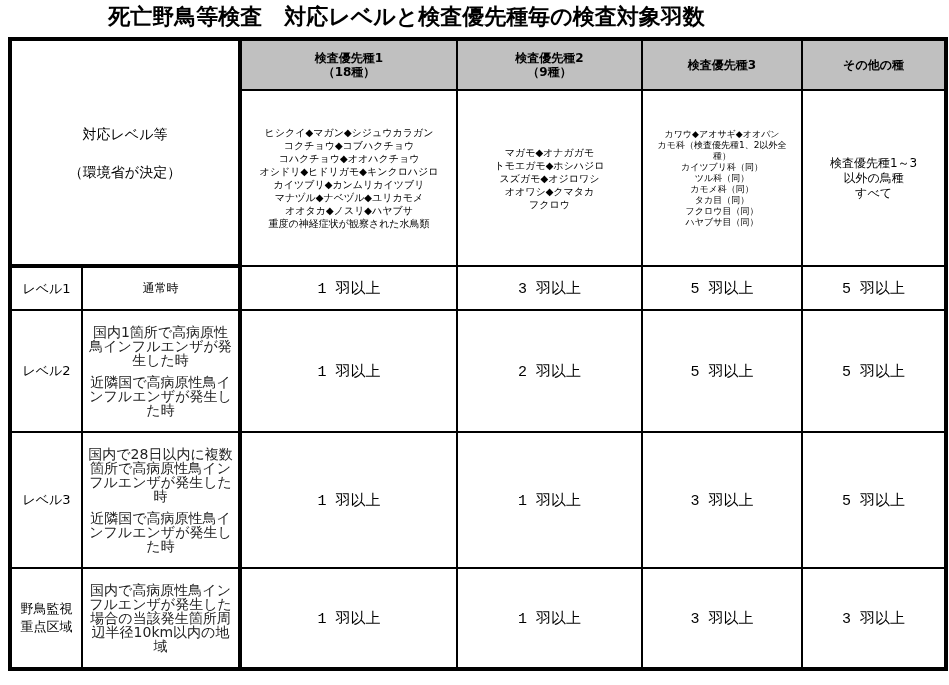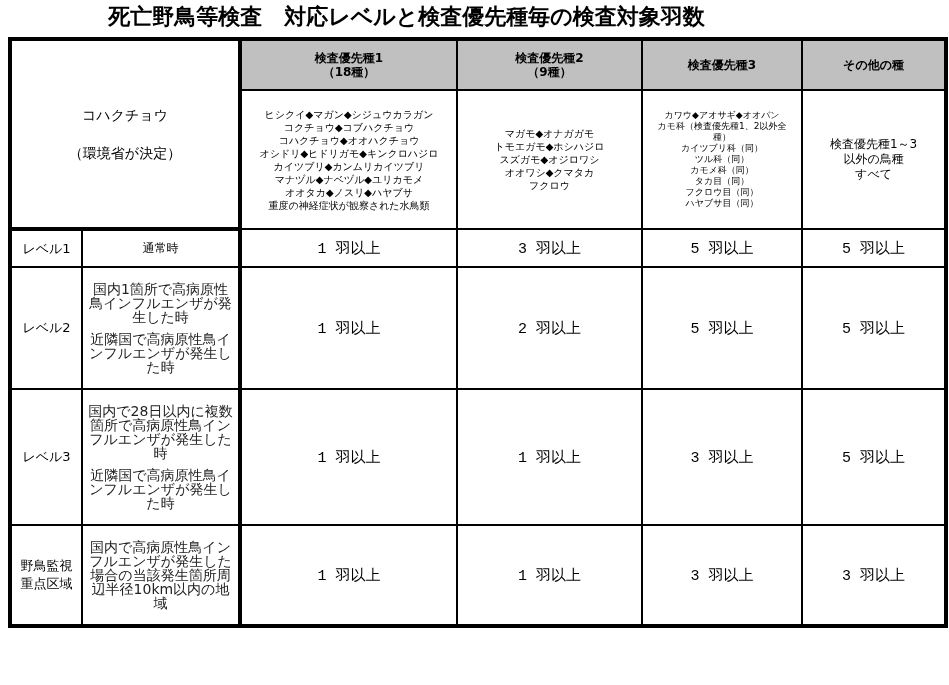--- a/index.html
+++ b/index.html
@@ -49,40 +49,40 @@
     <col style="width:158px">
     <col style="width:217px">
     <col style="width:185px">
     <col style="width:160px">
     <col style="width:144px">
   </colgroup>
 
   <tbody>
       <tr style="height:51px">
     <td colspan="2" rowspan="2" class="hdr-left thick-right" style="border-bottom:4px solid #000;">
-      <div>コハクチョウ</div>
+      <div>対応レベル等</div>
       <div>（環境省が決定）</div>
     </td>
     <td class="hdr">
       <div>検査優先種1</div>
       <div>（18種）</div>
     </td>
     <td class="hdr">
       <div>検査優先種2</div>
       <div>（9種）</div>
     </td>
     <td class="hdr">
       <div>検査優先種3</div>
     </td>
     <td class="hdr">
       <div>その他の種</div>
     </td>
   </tr>
 
-  <tr style="height:139px" class="thick-bottom">
+  <tr style="height:176px" class="thick-bottom">
     <td class="species">
       <div>ヒシクイ◆マガン◆シジュウカラガン</div>
       <div>コクチョウ◆コブハクチョウ</div>
       <div>コハクチョウ◆オオハクチョウ</div>
       <div>オシドリ◆ヒドリガモ◆キンクロハジロ</div>
       <div>カイツブリ◆カンムリカイツブリ</div>
       <div>マナヅル◆ナベヅル◆ユリカモメ</div>
       <div>オオタカ◆ノスリ◆ハヤブサ</div>
       <div>重度の神経症状が観察された水鳥類</div>
     </td>
@@ -104,21 +104,21 @@
       <div>フクロウ目（同）</div>
       <div>ハヤブサ目（同）</div>
     </td>
     <td class="species-other">
       <div>検査優先種1～3</div>
       <div>以外の鳥種</div>
       <div>すべて</div>
     </td>
   </tr>
 
-  <tr style="height:38px" class="thick-bottom">
+  <tr style="height:44px" class="thick-bottom">
     <td class="level-name">レベル1</td>
     <td class="cond-center thick-right">通常時</td>
     <td class="val">1 羽以上</td>
     <td class="val">3 羽以上</td>
     <td class="val">5 羽以上</td>
     <td class="val">5 羽以上</td>
   </tr>
 
   <tr style="height:110px" class="thick-bottom">
     <td class="level-name">レベル2</td>

